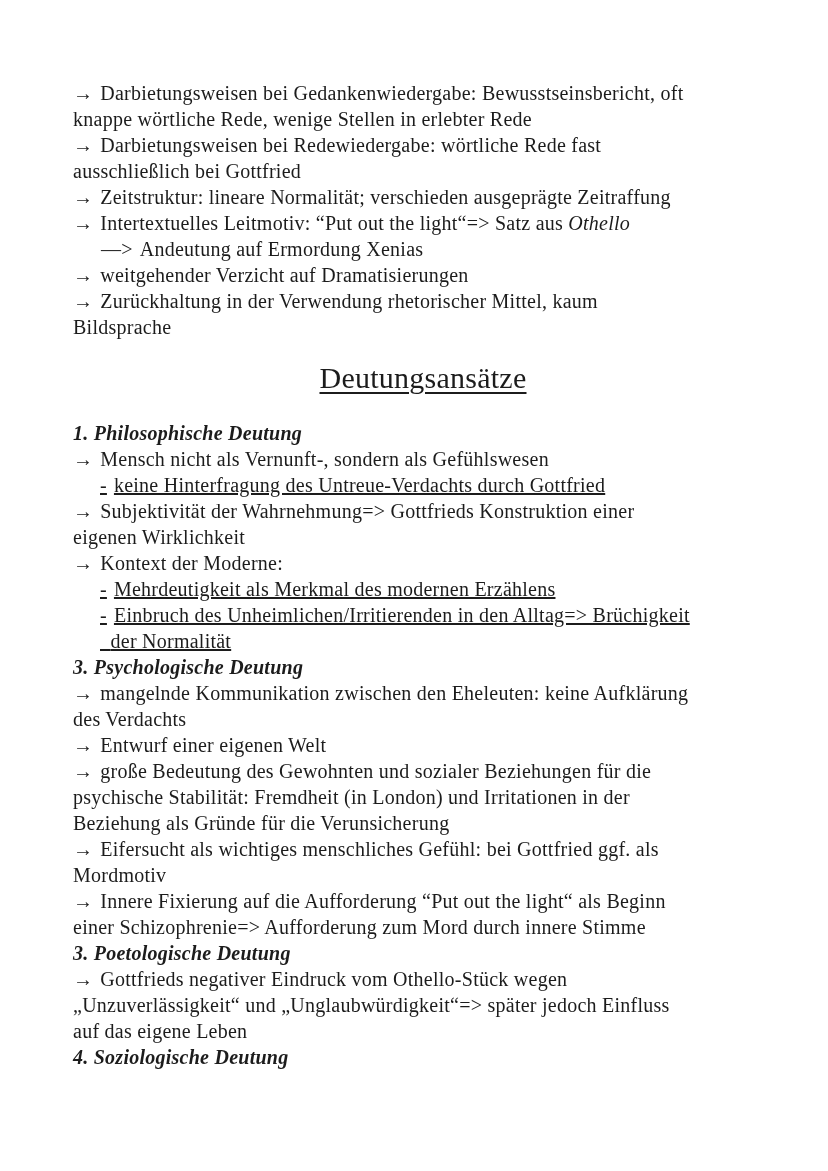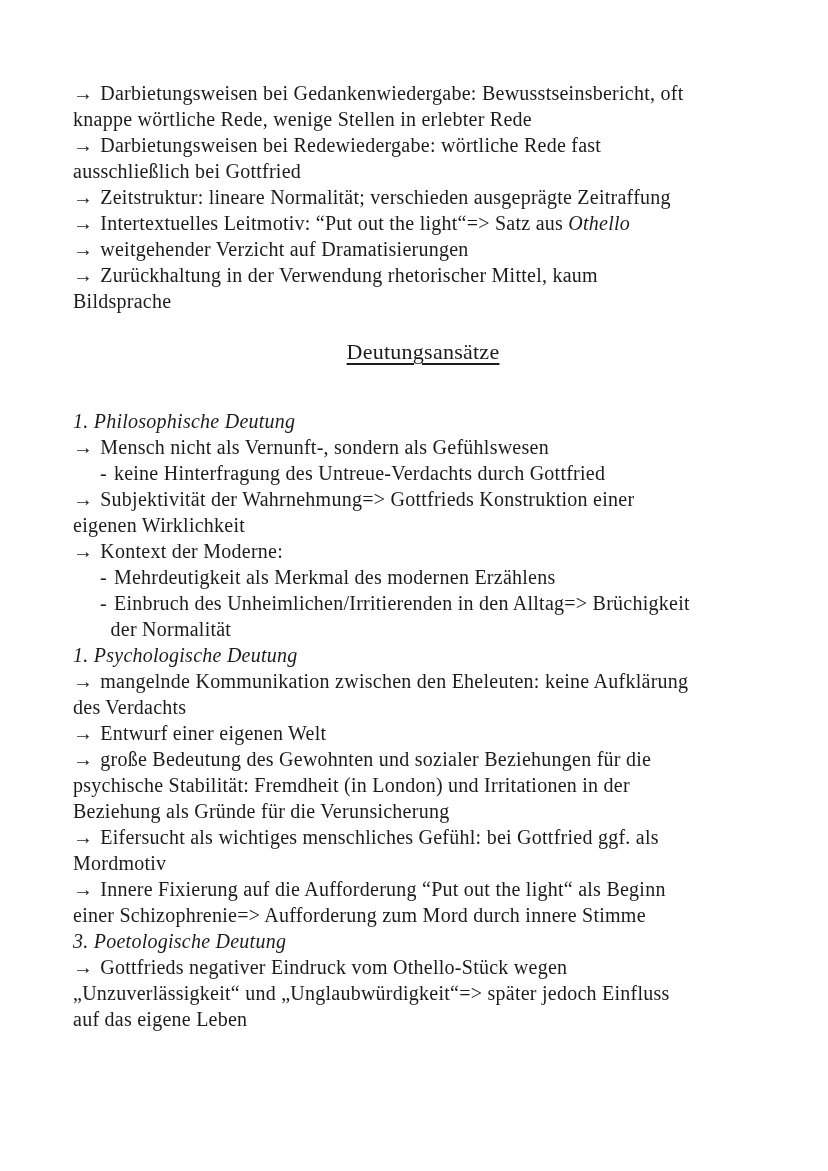--- a/index.html
+++ b/index.html
@@ -25,72 +25,74 @@
   .block { margin: 0; }
   .bullet {
     display: inline;
     margin-right: 7px;
     white-space: pre;
   }
   .item-text {
     white-space: pre-wrap;
   }
   .sub-bullet-item { padding-left: 28px; }
-  .dash-item { padding-left: 27px; }
+  .dash-item { padding-left: 27px; text-decoration: underline; }
   .section-heading {
     text-align: center;
-    font-size: 22px;
+    font-size: 30px;
     line-height: 32px;
     margin-top: 22px;
-    margin-bottom: 40px;
+    margin-bottom: 26px;
   }
   .section-heading .item-text {
     text-decoration: underline;
     text-underline-offset: 4px;
     text-decoration-thickness: 1.5px;
   }
   .numbered-subheading {
-    font-weight: normal;
+    font-weight: bold;
     font-style: italic;
   }
   .italic { font-style: italic; }
 </style>
 </head>
 <body>
 
 <main class="page">
   <div>
       <div class="block bullet-item"><span class="bullet">→</span><span class="item-text">Darbietungsweisen bei Gedankenwiedergabe: Bewusstseinsbericht, oft
 knappe wörtliche Rede, wenige Stellen in erlebter Rede</span></div>
       <div class="block bullet-item"><span class="bullet">→</span><span class="item-text">Darbietungsweisen bei Redewiedergabe: wörtliche Rede fast
 ausschließlich bei Gottfried</span></div>
       <div class="block bullet-item"><span class="bullet">→</span><span class="item-text">Zeitstruktur: lineare Normalität; verschieden ausgeprägte Zeitraffung</span></div>
       <div class="block bullet-item"><span class="bullet">→</span><span class="item-text">Intertextuelles Leitmotiv: “Put out the light“=&gt; Satz aus </span><span class="item-text italic">Othello</span></div>
+      <div class="block sub-bullet-item"><span class="bullet">—&gt;</span><span class="item-text">Andeutung auf Ermordung Xenias</span></div>
       <div class="block bullet-item"><span class="bullet">→</span><span class="item-text">weitgehender Verzicht auf Dramatisierungen</span></div>
       <div class="block bullet-item"><span class="bullet">→</span><span class="item-text">Zurückhaltung in der Verwendung rhetorischer Mittel, kaum
 Bildsprache</span></div>
       <div class="block section-heading"><span class="item-text">Deutungsansätze</span></div>
       <div class="block numbered-subheading"><span class="item-text">1. Philosophische Deutung</span></div>
       <div class="block bullet-item"><span class="bullet">→</span><span class="item-text">Mensch nicht als Vernunft-, sondern als Gefühlswesen</span></div>
       <div class="block dash-item"><span class="bullet">-</span><span class="item-text">keine Hinterfragung des Untreue-Verdachts durch Gottfried</span></div>
       <div class="block bullet-item"><span class="bullet">→</span><span class="item-text">Subjektivität der Wahrnehmung=&gt; Gottfrieds Konstruktion einer
 eigenen Wirklichkeit</span></div>
       <div class="block bullet-item"><span class="bullet">→</span><span class="item-text">Kontext der Moderne:</span></div>
       <div class="block dash-item"><span class="bullet">-</span><span class="item-text">Mehrdeutigkeit als Merkmal des modernen Erzählens</span></div>
       <div class="block dash-item"><span class="bullet">-</span><span class="item-text">Einbruch des Unheimlichen/Irritierenden in den Alltag=&gt; Brüchigkeit
   der Normalität</span></div>
-      <div class="block numbered-subheading"><span class="item-text">1. Psychologische Deutung</span></div>
+      <div class="block numbered-subheading"><span class="item-text">3. Psychologische Deutung</span></div>
       <div class="block bullet-item"><span class="bullet">→</span><span class="item-text">mangelnde Kommunikation zwischen den Eheleuten: keine Aufklärung
 des Verdachts</span></div>
       <div class="block bullet-item"><span class="bullet">→</span><span class="item-text">Entwurf einer eigenen Welt</span></div>
       <div class="block bullet-item"><span class="bullet">→</span><span class="item-text">große Bedeutung des Gewohnten und sozialer Beziehungen für die
 psychische Stabilität: Fremdheit (in London) und Irritationen in der
 Beziehung als Gründe für die Verunsicherung</span></div>
       <div class="block bullet-item"><span class="bullet">→</span><span class="item-text">Eifersucht als wichtiges menschliches Gefühl: bei Gottfried ggf. als
 Mordmotiv</span></div>
       <div class="block bullet-item"><span class="bullet">→</span><span class="item-text">Innere Fixierung auf die Aufforderung “Put out the light“ als Beginn
 einer Schizophrenie=&gt; Aufforderung zum Mord durch innere Stimme</span></div>
       <div class="block numbered-subheading"><span class="item-text">3. Poetologische Deutung</span></div>
       <div class="block bullet-item"><span class="bullet">→</span><span class="item-text">Gottfrieds negativer Eindruck vom Othello-Stück wegen
 „Unzuverlässigkeit“ und „Unglaubwürdigkeit“=&gt; später jedoch Einfluss
 auf das eigene Leben</span></div>
+      <div class="block numbered-subheading"><span class="item-text">4. Soziologische Deutung</span></div>
     </div>
 </main>
 
 </body></html>

